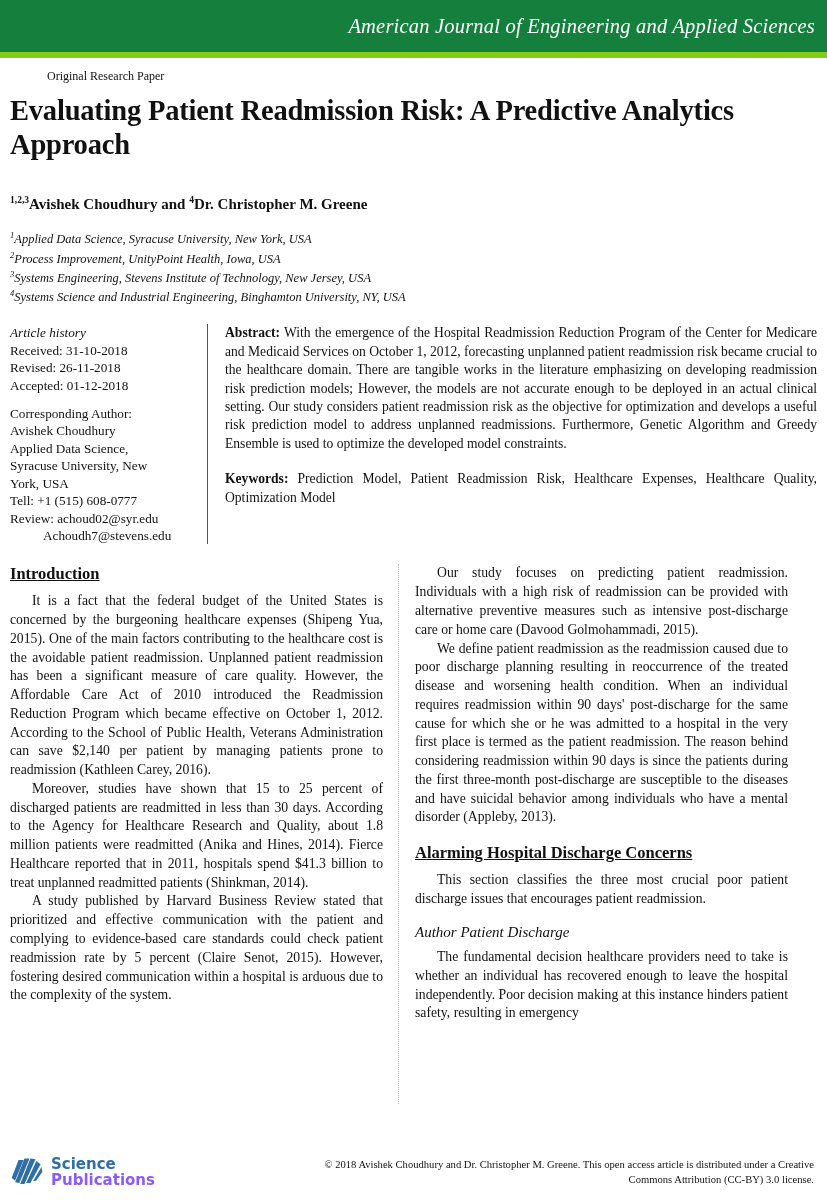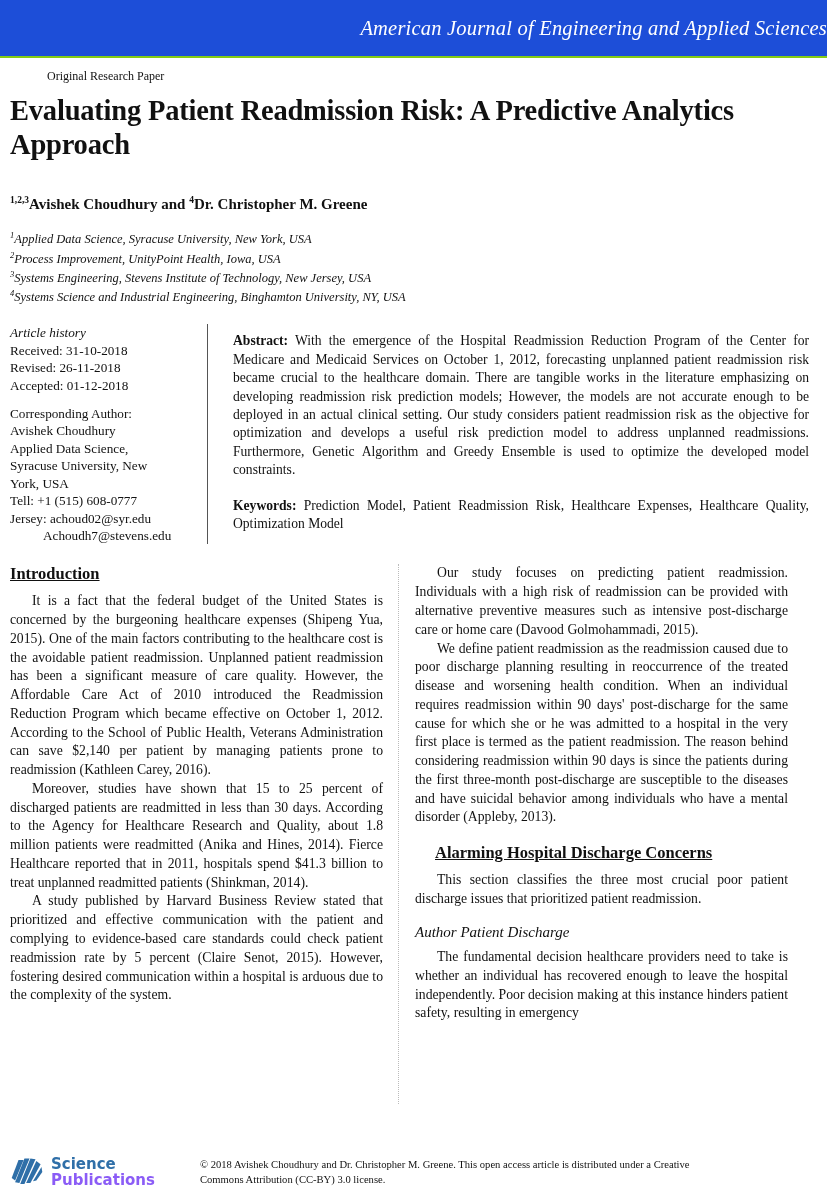--- a/index.html
+++ b/index.html
@@ -10,26 +10,26 @@
     background: #ffffff;
     font-family: "Liberation Serif", "DejaVu Serif", serif;
     color: #111111;
     position: relative;
     overflow: hidden;
   }
 
   
   .journal-band {
     height: 58px;
-    background: #1d4ed8;
+    background: #15803d;
     display: flex;
     align-items: center;
     justify-content: flex-end;
-    padding-right: 0;
-    border-bottom: 2px solid #84cc16;
+    padding-right: 12px;
+    border-bottom: 6px solid #84cc16;
   }
   .journal-title {
     color: #ffffff;
     font-style: italic;
     font-size: 20.5px;
     letter-spacing: .2px;
     font-family: "Liberation Serif", "DejaVu Serif", serif;
   }
 
   
@@ -83,21 +83,21 @@
   .meta-col .indent { padding-left: 33px; }
 
   .abstract-col {
     flex: 1;
     border-left: 1.4px solid #555555;
     padding-left: 17px;
     font-size: 13.6px;
     line-height: 1.355;
     text-align: justify;
   }
-  .abstract-col p { margin: 8px; }
+  .abstract-col p { margin: 0; }
   .abstract-col .kw { margin-top: 17px; }
   .abstract-col b { font-weight: bold; }
 
   
   .columns {
     display: flex;
     margin-top: 20px;
     height: 540px;
   }
   .col {
@@ -110,21 +110,21 @@
   .col-right { padding-left: 16px; }
 
   .col h2 {
     font-size: 16.5px;
     font-weight: bold;
     margin: 0 0 8px 0;
     line-height: 1.2;
     text-align: left;
     text-decoration: underline;
   }
-  .col h2.spaced { margin-top: 16px; margin-left: 20px; }
+  .col h2.spaced { margin-top: 16px; }
   .col h3 {
     font-size: 15px;
     font-style: italic;
     font-weight: normal;
     margin: 14px 0 5px 0;
     text-align: left;
   }
   .col p { margin: 0; text-indent: 22px; }
   .col p + p { margin-top: 0; }
 
@@ -151,20 +151,21 @@
     font-family: "DejaVu Sans", "Liberation Sans", sans-serif;
     color: #2f6fa8;
     font-size: 15px;
     line-height: 1.1;
     font-weight: 600;
   }
   .logo-text .l2 { color: #8b5cf6; }
 
   .copyright {
     flex: 1;
+    text-align: right;
     font-size: 10.6px;
     line-height: 1.4;
     padding-top: 9px;
     padding-right: 3px;
   }
 </style>
 </head>
 <body>
 
 <div class="journal-band">
@@ -195,21 +196,21 @@
       <div>Received: 31-10-2018</div>
       <div>Revised: 26-11-2018</div>
       <div>Accepted: 01-12-2018</div>
       <div class="gap"></div>
       <div>Corresponding Author:</div>
       <div>Avishek Choudhury</div>
       <div>Applied Data Science,</div>
       <div>Syracuse University, New</div>
       <div>York, USA</div>
       <div>Tell: +1 (515) 608-0777</div>
-      <div>Jersey: achoud02@syr.edu</div>
+      <div>Review: achoud02@syr.edu</div>
       <div class="indent">Achoudh7@stevens.edu</div>
     </div>
 
     <div class="abstract-col">
       <p><b>Abstract:</b><span> With the emergence of the Hospital Readmission Reduction Program of the Center for Medicare and Medicaid Services on October 1, 2012, forecasting unplanned patient readmission risk became crucial to the healthcare domain. There are tangible works in the literature emphasizing on developing readmission risk prediction models; However, the models are not accurate enough to be deployed in an actual clinical setting. Our study considers patient readmission risk as the objective for optimization and develops a useful risk prediction model to address unplanned readmissions. Furthermore, Genetic Algorithm and Greedy Ensemble is used to optimize the developed model constraints.</span></p>
       <p class="kw"><b>Keywords:</b><span> Prediction Model, Patient Readmission Risk, Healthcare Expenses, Healthcare Quality, Optimization Model</span></p>
     </div>
 
   </div>
 
@@ -219,21 +220,21 @@
       <h2>Introduction</h2>
       <p>It is a fact that the federal budget of the United States is concerned by the burgeoning healthcare expenses (Shipeng Yua, 2015). One of the main factors contributing to the healthcare cost is the avoidable patient readmission. Unplanned patient readmission has been a significant measure of care quality. However, the Affordable Care Act of 2010 introduced the Readmission Reduction Program which became effective on October 1, 2012. According to the School of Public Health, Veterans Administration can save $2,140 per patient by managing patients prone to readmission (Kathleen Carey, 2016).</p>
       <p>Moreover, studies have shown that 15 to 25 percent of discharged patients are readmitted in less than 30 days. According to the Agency for Healthcare Research and Quality, about 1.8 million patients were readmitted (Anika and Hines, 2014). Fierce Healthcare reported that in 2011, hospitals spend $41.3 billion to treat unplanned readmitted patients (Shinkman, 2014).</p>
       <p>A study published by Harvard Business Review stated that prioritized and effective communication with the patient and complying to evidence-based care standards could check patient readmission rate by 5 percent (Claire Senot, 2015). However, fostering desired communication within a hospital is arduous due to the complexity of the system.</p>
     </div>
 
     <div class="col col-right">
       <p>Our study focuses on predicting patient readmission. Individuals with a high risk of readmission can be provided with alternative preventive measures such as intensive post-discharge care or home care (Davood Golmohammadi, 2015).</p>
       <p>We define patient readmission as the readmission caused due to poor discharge planning resulting in reoccurrence of the treated disease and worsening health condition. When an individual requires readmission within 90 days' post-discharge for the same cause for which she or he was admitted to a hospital in the very first place is termed as the patient readmission. The reason behind considering readmission within 90 days is since the patients during the first three-month post-discharge are susceptible to the diseases and have suicidal behavior among individuals who have a mental disorder (Appleby, 2013).</p>
       <h2 class="spaced">Alarming Hospital Discharge Concerns</h2>
-      <p>This section classifies the three most crucial poor patient discharge issues that prioritized patient readmission.</p>
+      <p>This section classifies the three most crucial poor patient discharge issues that encourages patient readmission.</p>
       <h3>Author Patient Discharge</h3>
       <p>The fundamental decision healthcare providers need to take is whether an individual has recovered enough to leave the hospital independently. Poor decision making at this instance hinders patient safety, resulting in emergency</p>
     </div>
 
   </div>
 </div>
 
 <div class="footer">
   <div class="logo">
     <svg class="logo-mark" viewBox="0 0 40 40">

